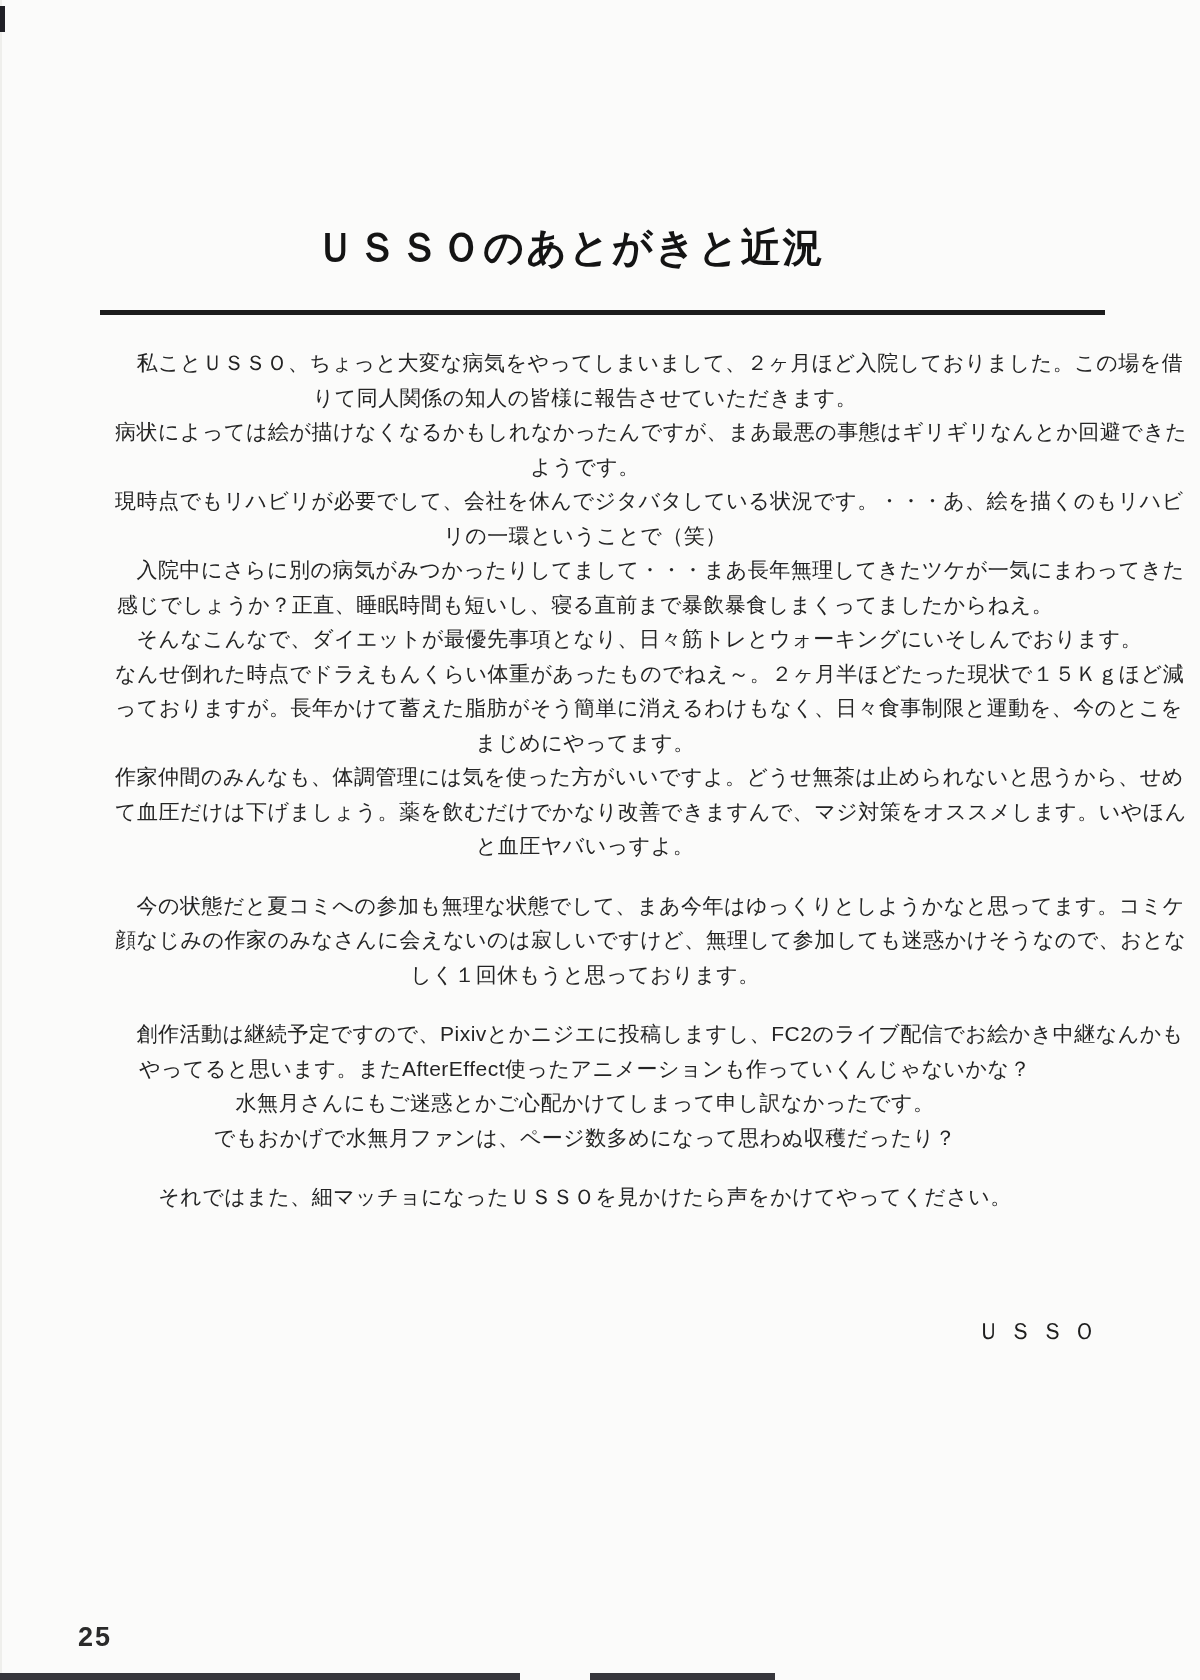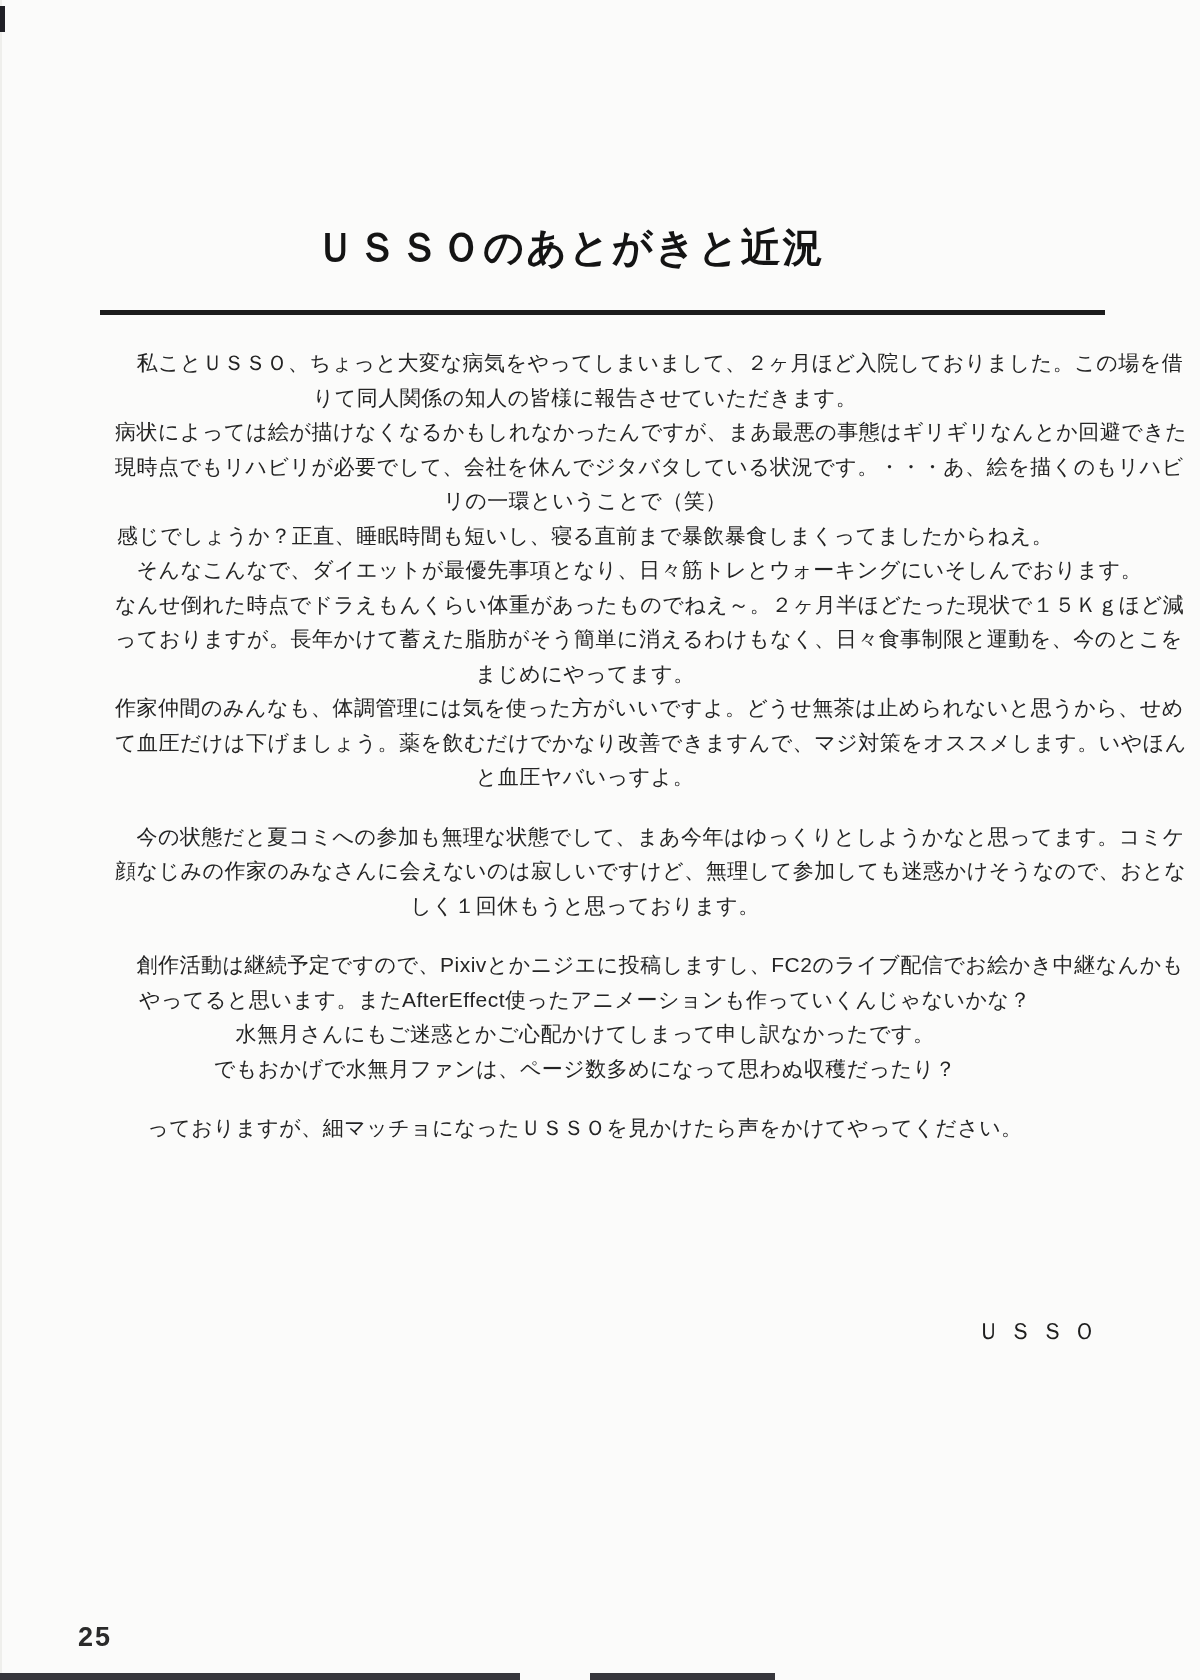--- a/index.html
+++ b/index.html
@@ -60,38 +60,40 @@
 
 <div class="title-wrap">
   <div class="page-title">ＵＳＳＯのあとがきと近況</div>
 </div>
 <div class="title-rule"></div>
 
 <div class="body-text">
   <div class="text-line">　私ことＵＳＳＯ、ちょっと大変な病気をやってしまいまして、２ヶ月ほど入院しておりました。この場を借</div>
   <div class="text-line">りて同人関係の知人の皆様に報告させていただきます。</div>
   <div class="text-line">病状によっては絵が描けなくなるかもしれなかったんですが、まあ最悪の事態はギリギリなんとか回避できた</div>
+  <div class="text-line">ようです。</div>
   <div class="text-line">現時点でもリハビリが必要でして、会社を休んでジタバタしている状況です。・・・あ、絵を描くのもリハビ</div>
   <div class="text-line">リの一環ということで（笑）</div>
+  <div class="text-line">　入院中にさらに別の病気がみつかったりしてまして・・・まあ長年無理してきたツケが一気にまわってきた</div>
   <div class="text-line">感じでしょうか？正直、睡眠時間も短いし、寝る直前まで暴飲暴食しまくってましたからねえ。</div>
   <div class="text-line">　そんなこんなで、ダイエットが最優先事項となり、日々筋トレとウォーキングにいそしんでおります。</div>
   <div class="text-line">なんせ倒れた時点でドラえもんくらい体重があったものでねえ～。２ヶ月半ほどたった現状で１５Ｋｇほど減</div>
   <div class="text-line">っておりますが。長年かけて蓄えた脂肪がそう簡単に消えるわけもなく、日々食事制限と運動を、今のとこを</div>
   <div class="text-line">まじめにやってます。</div>
   <div class="text-line">作家仲間のみんなも、体調管理には気を使った方がいいですよ。どうせ無茶は止められないと思うから、せめ</div>
   <div class="text-line">て血圧だけは下げましょう。薬を飲むだけでかなり改善できますんで、マジ対策をオススメします。いやほん</div>
   <div class="text-line">と血圧ヤバいっすよ。</div>
   <div class="text-line para-gap">　今の状態だと夏コミへの参加も無理な状態でして、まあ今年はゆっくりとしようかなと思ってます。コミケ</div>
   <div class="text-line">顔なじみの作家のみなさんに会えないのは寂しいですけど、無理して参加しても迷惑かけそうなので、おとな</div>
   <div class="text-line">しく１回休もうと思っております。</div>
   <div class="text-line para-gap">　創作活動は継続予定ですので、Pixivとかニジエに投稿しますし、FC2のライブ配信でお絵かき中継なんかも</div>
   <div class="text-line">やってると思います。またAfterEffect使ったアニメーションも作っていくんじゃないかな？</div>
   <div class="text-line">水無月さんにもご迷惑とかご心配かけてしまって申し訳なかったです。</div>
   <div class="text-line">でもおかげで水無月ファンは、ページ数多めになって思わぬ収穫だったり？</div>
-  <div class="text-line para-gap">っておりますが、細マッチョになったＵＳＳＯを見かけたら声をかけてやってください。</div>
+  <div class="text-line para-gap">それではまた、細マッチョになったＵＳＳＯを見かけたら声をかけてやってください。</div>
 </div>
 
 <div class="signature-row">
   <span class="signature">ＵＳＳＯ</span>
 </div>
 
 <div class="page-number">25</div>
 
 <div class="scan-bar scan-bar-a"></div>
 <div class="scan-bar scan-bar-b"></div>

